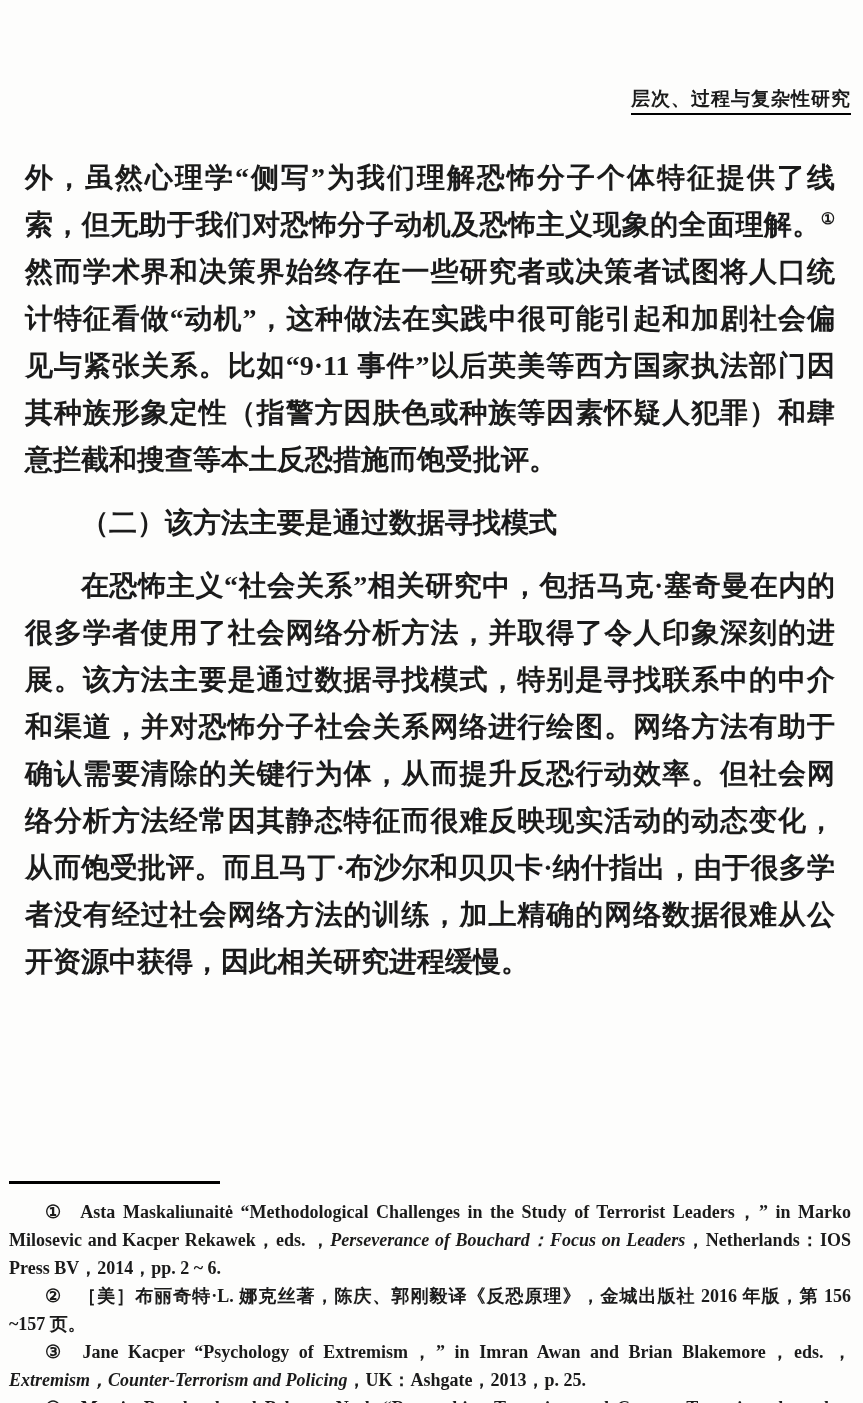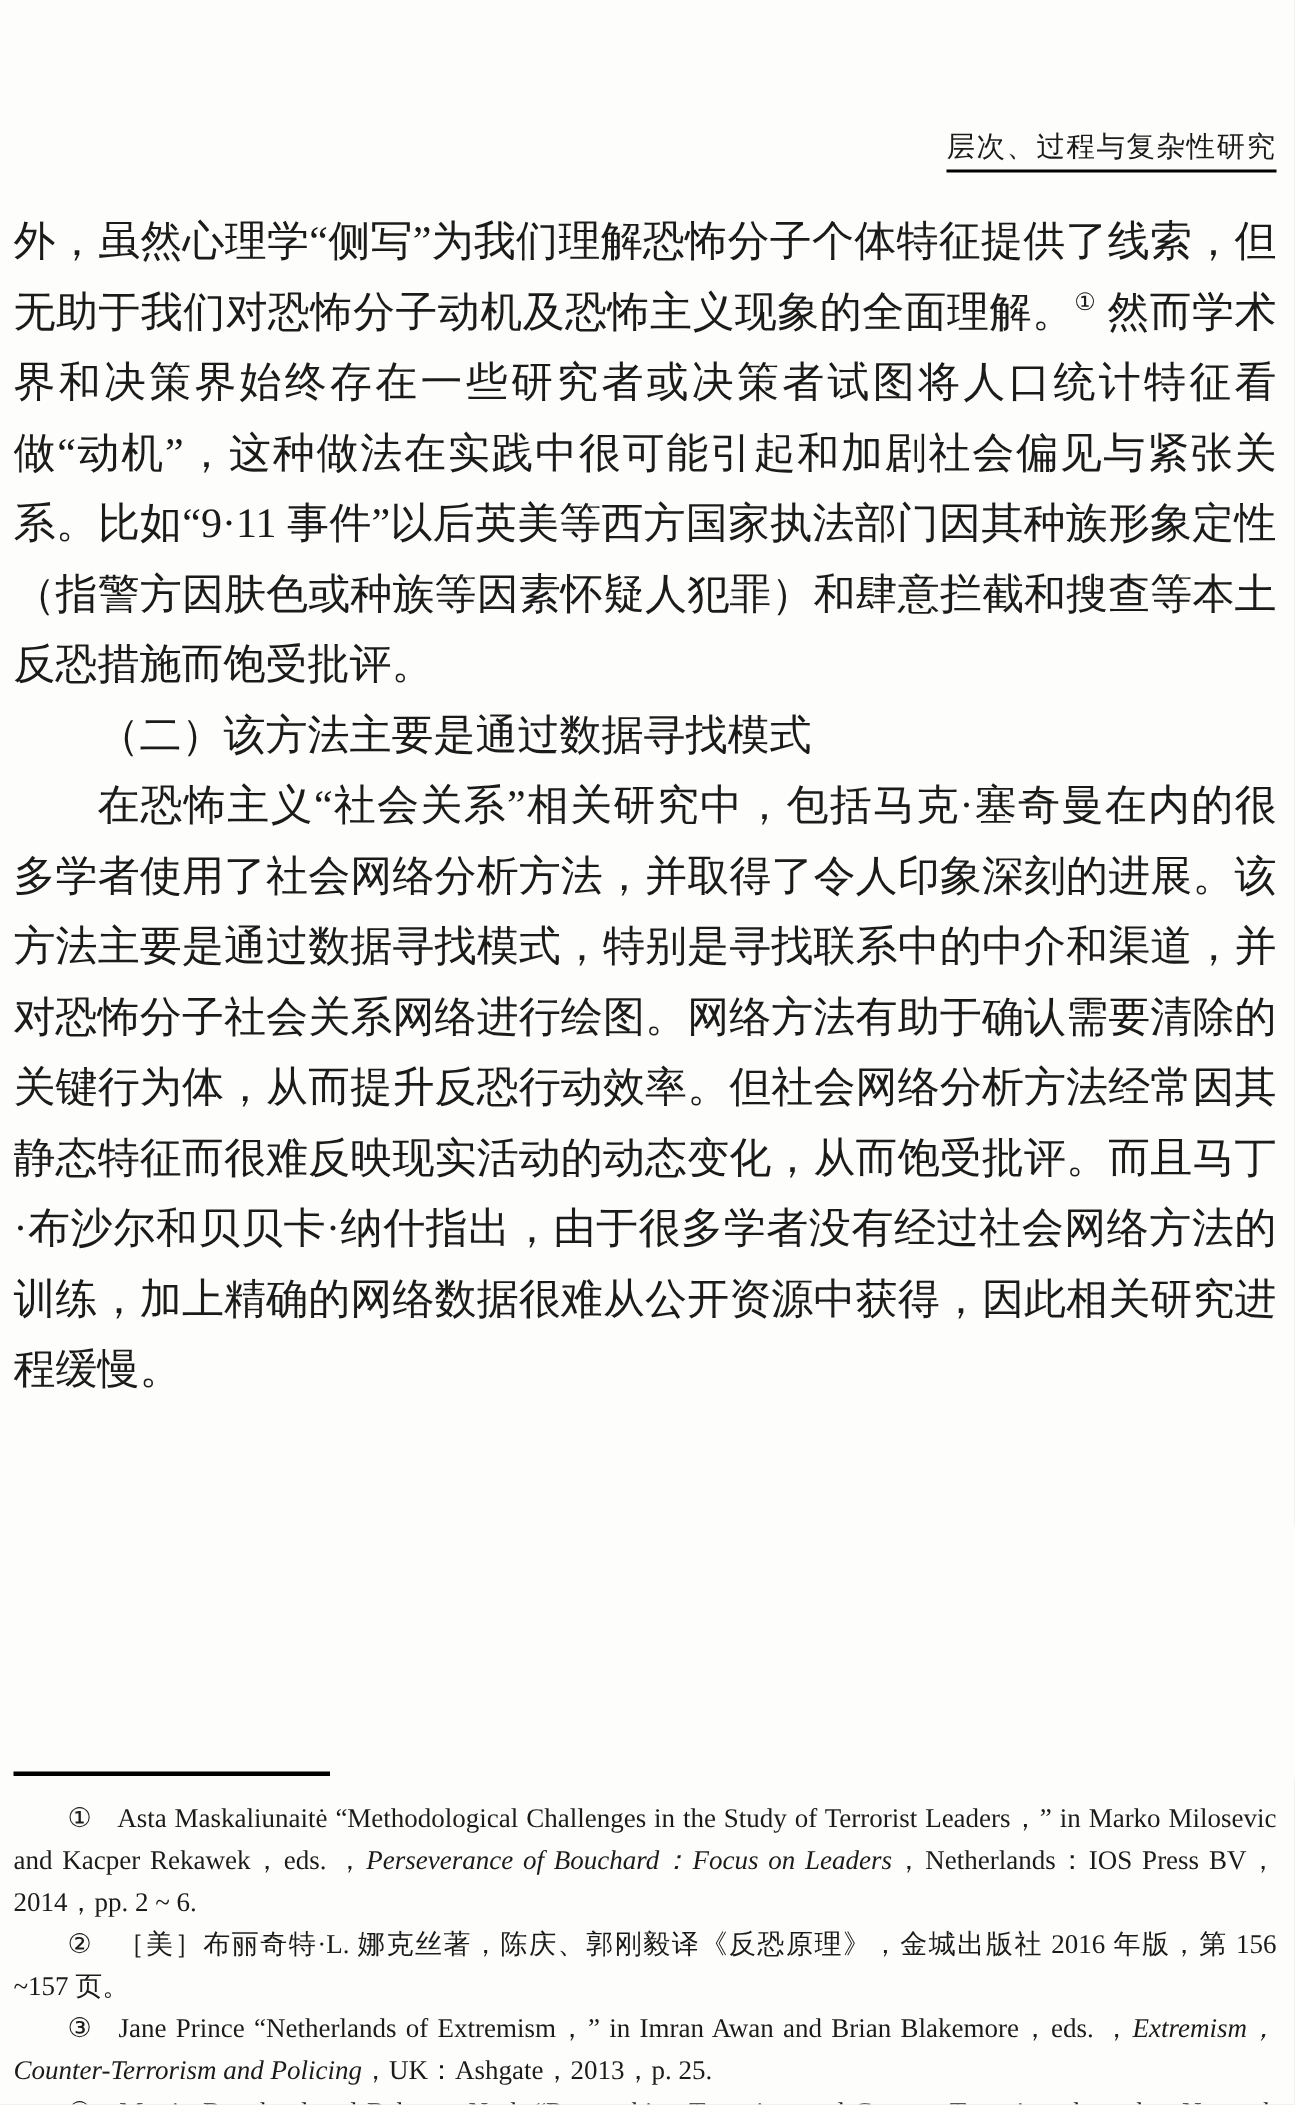--- a/index.html
+++ b/index.html
@@ -6,20 +6,21 @@
   .page{
     position:relative;
     width:863px;height:1403px;
     margin:0 auto;
     background:#fdfdfc;
     color:#1b1b1b;
     font-family:"Liberation Serif","DejaVu Serif",serif;
     box-sizing:border-box;
     padding:0 12px 0 9px;
     overflow:hidden;
+    font-weight:bold;
   }
   .running-head{
     padding-top:88px;
     text-align:right;
     line-height:1.15;
   }
   .running-head-text{
     display:inline-block;
     font-size:19px;
     letter-spacing:1px;
@@ -28,21 +29,21 @@
   }
   .body-text{
     margin-top:23px;
     height:1035px;
     overflow:hidden;
     font-size:28px;
     line-height:47px;
     text-align:justify;
     text-justify:inter-ideograph;
   }
-  .para{margin:0;}
+  .para{margin:16px;}
   .para.indent{text-indent:2em;}
   sup.fnref{
     font-size:16px;
     line-height:0;
     vertical-align:super;
     letter-spacing:0;
   }
   .footnote-rule{
     width:211px;
     border-top:3px solid #000;
@@ -71,17 +72,17 @@
       <div class="para"><span>外，虽然心理学“侧写”为我们理解恐怖分子个体特征提供了线索，但无助于我们对恐怖分子动机及恐怖主义现象的全面理解。</span><sup class="fnref">①</sup><span> 然而学术界和决策界始终存在一些研究者或决策者试图将人口统计特征看做“动机”，这种做法在实践中很可能引起和加剧社会偏见与紧张关系。比如“9·11 事件”以后英美等西方国家执法部门因其种族形象定性（指警方因肤色或种族等因素怀疑人犯罪）和肆意拦截和搜查等本土反恐措施而饱受批评。</span></div>
       <div class="para indent"><span>（二）该方法主要是通过数据寻找模式</span></div>
       <div class="para indent"><span>在恐怖主义“社会关系”相关研究中，包括马克·塞奇曼在内的很多学者使用了社会网络分析方法，并取得了令人印象深刻的进展。该方法主要是通过数据寻找模式，特别是寻找联系中的中介和渠道，并对恐怖分子社会关系网络进行绘图。网络方法有助于确认需要清除的关键行为体，从而提升反恐行动效率。但社会网络分析方法经常因其静态特征而很难反映现实活动的动态变化，从而饱受批评。而且马丁·布沙尔和贝贝卡·纳什指出，由于很多学者没有经过社会网络方法的训练，加上精确的网络数据很难从公开资源中获得，因此相关研究进程缓慢。</span></div>
     </div>
 
   <div class="footnote-rule"></div>
 
   <div class="footnotes" id="footnotes-container">
       <div class="footnote"><span class="fn-num">①</span><span>Asta Maskaliunaitė “Methodological Challenges in the Study of Terrorist Leaders，” in Marko Milosevic and Kacper Rekawek，eds. ，</span><i>Perseverance of Bouchard：Focus on Leaders</i><span>，Netherlands：IOS Press BV，2014，pp. 2 ~ 6.</span></div>
       <div class="footnote"><span class="fn-num">②</span><span>［美］布丽奇特·L. 娜克丝著，陈庆、郭刚毅译《反恐原理》，金城出版社 2016 年版，第 156 ~157 页。</span></div>
-      <div class="footnote"><span class="fn-num">③</span><span>Jane Prince “Netherlands of Extremism，” in Imran Awan and Brian Blakemore，eds. ，</span><i>Extremism，Counter-Terrorism and Policing</i><span>，UK：Ashgate，2013，p. 25.</span></div>
+      <div class="footnote"><span class="fn-num">③</span><span>Jane Kacper “Psychology of Extremism，” in Imran Awan and Brian Blakemore，eds. ，</span><i>Extremism，Counter-Terrorism and Policing</i><span>，UK：Ashgate，2013，p. 25.</span></div>
       <div class="footnote"><span class="fn-num">④</span><span>Martin Bouchard and Bebecca Nash “Researching Terrorism and Counter-Terrorism through a Network Lens，” in Martin Bouchard，ed. ，</span></div>
     </div>
 
 </div>
 
 </body></html>

